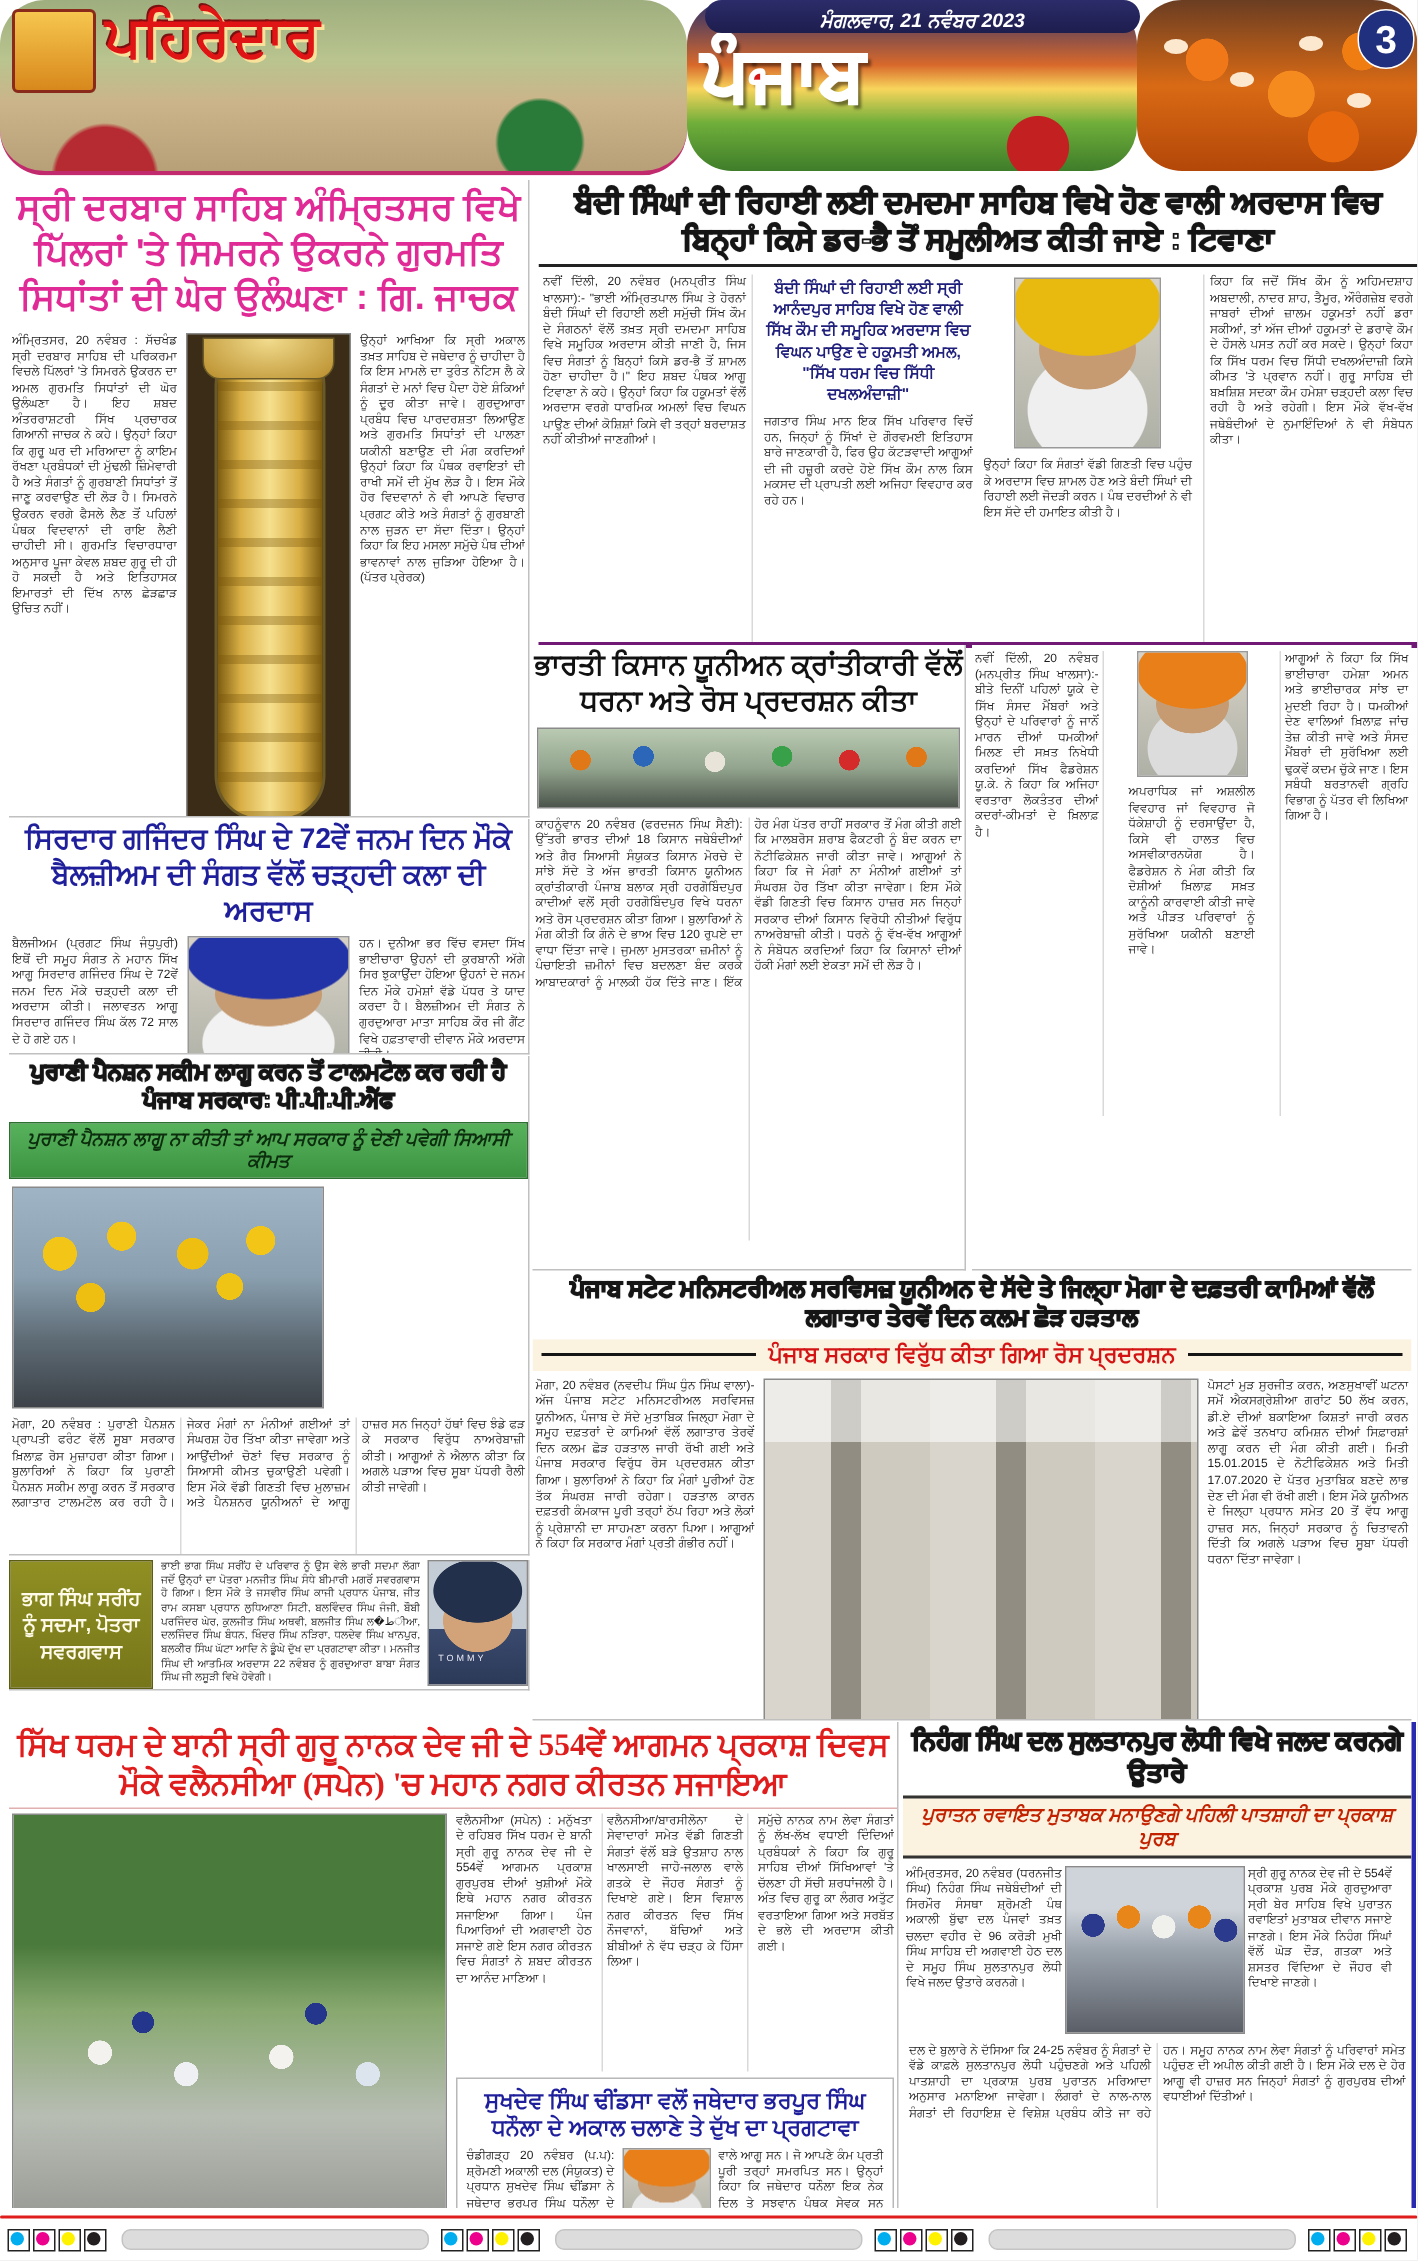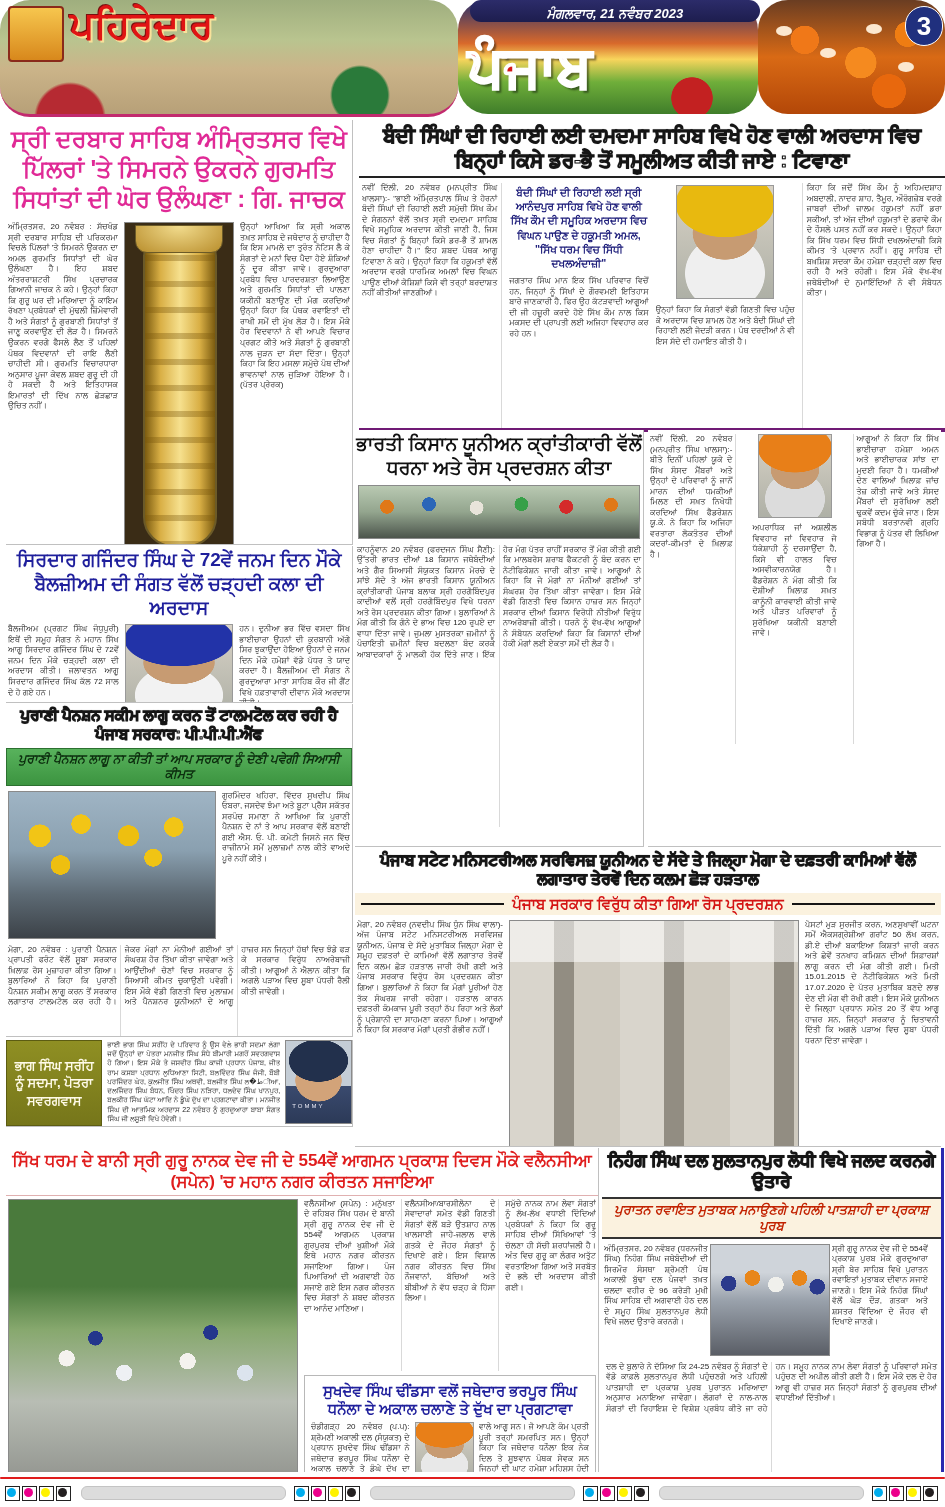--- a/index.html
+++ b/index.html
@@ -97,21 +97,21 @@
 </head>
 <body>
 
 <div id="sheet">
 
   <div class="abs mast-left" style="left:0;top:0;width:458px;height:114px;border-bottom:3px solid #c22a6e;">
     <div class="abs" style="left:8px;top:6px;width:52px;height:52px;background:linear-gradient(180deg,#f6c64e,#d8881c);border:2px solid #8a2a1a;border-radius:4px;"></div>
     <div class="abs" style="left:70px;top:4px;font-size:38px;font-weight:bold;color:#e01414;text-shadow:2px 2px 0 #f8e19a,-1px -1px 0 #7a1010;">ਪਹਿਰੇਦਾਰ</div>
   </div>
   <div class="abs mast-mid" style="left:458px;top:0;width:300px;height:114px;">
-    <div class="abs" style="left:10px;top:34px;font-size:56px;font-weight:bold;color:#d41616;-webkit-text-stroke:2px #ffffff;text-shadow:3px 3px 2px rgba(0,0,0,.45);">ਪੰਜਾਬ</div>
+    <div class="abs" style="left:10px;top:22px;font-size:49px;font-weight:bold;color:#d41616;-webkit-text-stroke:2px #ffffff;text-shadow:3px 3px 2px rgba(0,0,0,.45);">ਪੰਜਾਬ</div>
   </div>
   <div class="abs mast-right" style="left:758px;top:0;width:187px;height:114px;">
     <span class="kids-dot" style="left:18px;top:26px;"></span>
     <span class="kids-dot" style="left:62px;top:48px;"></span>
     <span class="kids-dot" style="left:108px;top:24px;"></span>
     <span class="kids-dot" style="left:140px;top:62px;"></span>
   </div>
   <div class="abs datebar" style="left:470px;top:0;width:290px;height:22px;display:flex;align-items:flex-end;justify-content:center;font-size:13px;">
     <span>ਮੰਗਲਵਾਰ, 21 ਨਵੰਬਰ 2023</span>
   </div>
@@ -152,21 +152,20 @@
       <div class="portrait p-face" style="--turban:#2233a8;--beard:#f2f2f2;width:108px;height:90px;"></div>
       <div class="btext" style="width:112px;height:92px;overflow:hidden;">ਹਨ। ਦੁਨੀਆ ਭਰ ਵਿੱਚ ਵਸਦਾ ਸਿੱਖ ਭਾਈਚਾਰਾ ਉਹਨਾਂ ਦੀ ਕੁਰਬਾਨੀ ਅੱਗੇ ਸਿਰ ਝੁਕਾਉਂਦਾ ਹੋਇਆ ਉਹਨਾਂ ਦੇ ਜਨਮ ਦਿਨ ਮੌਕੇ ਹਮੇਸ਼ਾਂ ਵੱਡੇ ਪੱਧਰ ਤੇ ਯਾਦ ਕਰਦਾ ਹੈ। ਬੈਲਜ਼ੀਅਮ ਦੀ ਸੰਗਤ ਨੇ ਗੁਰਦੁਆਰਾ ਮਾਤਾ ਸਾਹਿਬ ਕੌਰ ਜੀ ਗੈਂਟ ਵਿਖੇ ਹਫ਼ਤਾਵਾਰੀ ਦੀਵਾਨ ਮੌਕੇ ਅਰਦਾਸ ਕੀਤੀ।</div>
     </div>
   </div>
 
   <div class="art" style="left:6px;top:704px;width:346px;height:332px;border-bottom:1px solid #c0c0c0;border-right:1px solid #c0c0c0;">
     <div class="hl hl-outline" style="font-size:15px;padding:2px 0;">ਪੁਰਾਣੀ ਪੈਨਸ਼ਨ ਸਕੀਮ ਲਾਗੂ ਕਰਨ ਤੋਂ ਟਾਲਮਟੋਲ ਕਰ ਰਹੀ ਹੈ ਪੰਜਾਬ ਸਰਕਾਰ: ਪੀ.ਪੀ.ਪੀ.ਐੱਫ</div>
     <div class="subgreen" style="font-size:12.5px;padding:3px 2px;margin:2px 0;">ਪੁਰਾਣੀ ਪੈਨਸ਼ਨ ਲਾਗੂ ਨਾ ਕੀਤੀ ਤਾਂ ਆਪ ਸਰਕਾਰ ਨੂੰ ਦੇਣੀ ਪਵੇਗੀ ਸਿਆਸੀ ਕੀਮਤ</div>
     <div style="display:flex;gap:6px;padding:3px 2px;">
       <div class="photo ph-crowd-yellow" style="width:206px;height:146px;"></div>
-      <div class="btext" style="width:128px;height:146px;overflow:hidden;">ਗੁਰਮਿੰਦਰ ਖਹਿਰਾ, ਵਿੱਦਰ ਸੁਖਦੀਪ ਸਿੰਘ ਓਬਰਾ, ਜਸਦੇਵ ਝੰਮਾ ਅਤੇ ਬੂਟਾ ਪ੍ਰੈਸ ਸਕੱਤਰ ਸਰਪੰਚ ਸਮਾਣਾ ਨੇ ਆਖਿਆ ਕਿ ਪੁਰਾਣੀ ਪੈਨਸ਼ਨ ਦੇ ਨਾਂ ਤੇ ਆਪ ਸਰਕਾਰ ਵੱਲੋਂ ਬਣਾਈ ਗਈ ਐਸ. ਓ. ਪੀ. ਕਮੇਟੀ ਜਿਸਨੇ ਜਨ ਵਿੱਚ ਰਾਜ਼ੀਨਾਮੇ ਸਮੇਂ ਮੁਲਾਜ਼ਮਾਂ ਨਾਲ ਕੀਤੇ ਵਾਅਦੇ ਪੂਰੇ ਨਹੀਂ ਕੀਤੇ।</div>
     </div>
     <div class="btext cols3" style="padding:3px 2px;height:126px;overflow:hidden;">ਮੋਗਾ, 20 ਨਵੰਬਰ : ਪੁਰਾਣੀ ਪੈਨਸ਼ਨ ਪ੍ਰਾਪਤੀ ਫਰੰਟ ਵੱਲੋਂ ਸੂਬਾ ਸਰਕਾਰ ਖ਼ਿਲਾਫ਼ ਰੋਸ ਮੁਜ਼ਾਹਰਾ ਕੀਤਾ ਗਿਆ। ਬੁਲਾਰਿਆਂ ਨੇ ਕਿਹਾ ਕਿ ਪੁਰਾਣੀ ਪੈਨਸ਼ਨ ਸਕੀਮ ਲਾਗੂ ਕਰਨ ਤੋਂ ਸਰਕਾਰ ਲਗਾਤਾਰ ਟਾਲਮਟੋਲ ਕਰ ਰਹੀ ਹੈ। ਜੇਕਰ ਮੰਗਾਂ ਨਾ ਮੰਨੀਆਂ ਗਈਆਂ ਤਾਂ ਸੰਘਰਸ਼ ਹੋਰ ਤਿੱਖਾ ਕੀਤਾ ਜਾਵੇਗਾ ਅਤੇ ਆਉਂਦੀਆਂ ਚੋਣਾਂ ਵਿਚ ਸਰਕਾਰ ਨੂੰ ਸਿਆਸੀ ਕੀਮਤ ਚੁਕਾਉਣੀ ਪਵੇਗੀ। ਇਸ ਮੌਕੇ ਵੱਡੀ ਗਿਣਤੀ ਵਿਚ ਮੁਲਾਜ਼ਮ ਅਤੇ ਪੈਨਸ਼ਨਰ ਯੂਨੀਅਨਾਂ ਦੇ ਆਗੂ ਹਾਜ਼ਰ ਸਨ ਜਿਨ੍ਹਾਂ ਹੱਥਾਂ ਵਿਚ ਝੰਡੇ ਫੜ ਕੇ ਸਰਕਾਰ ਵਿਰੁੱਧ ਨਾਅਰੇਬਾਜ਼ੀ ਕੀਤੀ। ਆਗੂਆਂ ਨੇ ਐਲਾਨ ਕੀਤਾ ਕਿ ਅਗਲੇ ਪੜਾਅ ਵਿਚ ਸੂਬਾ ਪੱਧਰੀ ਰੈਲੀ ਕੀਤੀ ਜਾਵੇਗੀ।</div>
   </div>
 
   <div class="art" style="left:6px;top:1040px;width:346px;height:86px;border-bottom:1px solid #c0c0c0;border-right:1px solid #c0c0c0;">
     <div style="display:flex;gap:5px;height:100%;">
       <div class="ybox" style="width:92px;font-size:13px;line-height:1.35;display:flex;align-items:center;justify-content:center;padding:2px;">ਭਾਗ ਸਿੰਘ ਸਰੀਂਹ ਨੂੰ ਸਦਮਾ, ਪੋਤਰਾ ਸਵਰਗਵਾਸ</div>
       <div class="btext" style="width:176px;height:84px;overflow:hidden;font-size:7px;">ਭਾਈ ਭਾਗ ਸਿੰਘ ਸਰੀਂਹ ਦੇ ਪਰਿਵਾਰ ਨੂੰ ਉਸ ਵੇਲੇ ਭਾਰੀ ਸਦਮਾ ਲੱਗਾ ਜਦੋਂ ਉਨ੍ਹਾਂ ਦਾ ਪੋਤਰਾ ਮਨਜੀਤ ਸਿੰਘ ਸੰਧੇ ਬੀਮਾਰੀ ਮਗਰੋਂ ਸਵਰਗਵਾਸ ਹੋ ਗਿਆ। ਇਸ ਮੌਕੇ ਤੇ ਜਸਵੀਰ ਸਿੰਘ ਕਾਜੀ ਪ੍ਰਧਾਨ ਪੰਜਾਬ, ਜੀਤ ਰਾਮ ਕਸਬਾ ਪ੍ਰਧਾਨ ਲੁਧਿਆਣਾ ਸਿਟੀ, ਬਲਵਿੰਦਰ ਸਿੰਘ ਜੰਜੀ, ਬੌਬੀ ਪਰਜਿੰਦਰ ਘੇਰ, ਕੁਲਜੀਤ ਸਿੰਘ ਅਥਵੀ, ਬਲਜੀਤ ਸਿੰਘ ਲ�طੀਆ, ਦਲਜਿੰਦਰ ਸਿੰਘ ਬੰਧਨ, ਖਿੰਦਰ ਸਿੰਘ ਨੜਿਰਾ, ਧਲਦੇਵ ਸਿੰਘ ਖਾਨਪੁਰ, ਬਲਕੀਰ ਸਿੰਘ ਘੱਟਾ ਆਦਿ ਨੇ ਡੂੰਘੇ ਦੁੱਖ ਦਾ ਪ੍ਰਗਟਾਵਾ ਕੀਤਾ। ਮਨਜੀਤ ਸਿੰਘ ਦੀ ਆਤਮਿਕ ਅਰਦਾਸ 22 ਨਵੰਬਰ ਨੂੰ ਗੁਰਦੁਆਰਾ ਬਾਬਾ ਸੰਗਤ ਸਿੰਘ ਜੀ ਲਸੂੜੀ ਵਿਖੇ ਹੋਵੇਗੀ।</div>
       <div class="photo ph-baby" style="width:66px;height:82px;">
         <span class="abs" style="left:6px;bottom:14px;font-size:6px;color:#e8e8f4;letter-spacing:2px;">TOMMY</span>
@@ -199,21 +198,21 @@
       <div class="rule" style="flex:1;height:2px;"></div>
     </div>
     <div style="display:flex;gap:6px;padding:3px 2px;">
       <div class="btext" style="width:146px;height:232px;overflow:hidden;">ਮੋਗਾ, 20 ਨਵੰਬਰ (ਨਵਦੀਪ ਸਿੰਘ ਧੁੰਨ ਸਿੰਘ ਵਾਲਾ)- ਅੱਜ ਪੰਜਾਬ ਸਟੇਟ ਮਨਿਸਟਰੀਅਲ ਸਰਵਿਸਜ਼ ਯੂਨੀਅਨ, ਪੰਜਾਬ ਦੇ ਸੱਦੇ ਮੁਤਾਬਿਕ ਜਿਲ੍ਹਾ ਮੋਗਾ ਦੇ ਸਮੂਹ ਦਫ਼ਤਰਾਂ ਦੇ ਕਾਮਿਆਂ ਵੱਲੋਂ ਲਗਾਤਾਰ ਤੇਰਵੇਂ ਦਿਨ ਕਲਮ ਛੋੜ ਹੜਤਾਲ ਜਾਰੀ ਰੱਖੀ ਗਈ ਅਤੇ ਪੰਜਾਬ ਸਰਕਾਰ ਵਿਰੁੱਧ ਰੋਸ ਪ੍ਰਦਰਸ਼ਨ ਕੀਤਾ ਗਿਆ। ਬੁਲਾਰਿਆਂ ਨੇ ਕਿਹਾ ਕਿ ਮੰਗਾਂ ਪੂਰੀਆਂ ਹੋਣ ਤੱਕ ਸੰਘਰਸ਼ ਜਾਰੀ ਰਹੇਗਾ। ਹੜਤਾਲ ਕਾਰਨ ਦਫ਼ਤਰੀ ਕੰਮਕਾਜ ਪੂਰੀ ਤਰ੍ਹਾਂ ਠੱਪ ਰਿਹਾ ਅਤੇ ਲੋਕਾਂ ਨੂੰ ਪ੍ਰੇਸ਼ਾਨੀ ਦਾ ਸਾਹਮਣਾ ਕਰਨਾ ਪਿਆ। ਆਗੂਆਂ ਨੇ ਕਿਹਾ ਕਿ ਸਰਕਾਰ ਮੰਗਾਂ ਪ੍ਰਤੀ ਗੰਭੀਰ ਨਹੀਂ।</div>
       <div class="photo ph-office" style="width:288px;height:230px;"></div>
       <div class="btext" style="width:134px;height:232px;overflow:hidden;">ਪੋਸਟਾਂ ਮੁੜ ਸੁਰਜੀਤ ਕਰਨ, ਅਣਸੁਖਾਵੀਂ ਘਟਨਾ ਸਮੇਂ ਐਕਸਗ੍ਰੇਸ਼ੀਆ ਗਰਾਂਟ 50 ਲੱਖ ਕਰਨ, ਡੀ.ਏ ਦੀਆਂ ਬਕਾਇਆ ਕਿਸ਼ਤਾਂ ਜਾਰੀ ਕਰਨ ਅਤੇ ਛੇਵੇਂ ਤਨਖਾਹ ਕਮਿਸ਼ਨ ਦੀਆਂ ਸਿਫ਼ਾਰਸ਼ਾਂ ਲਾਗੂ ਕਰਨ ਦੀ ਮੰਗ ਕੀਤੀ ਗਈ। ਮਿਤੀ 15.01.2015 ਦੇ ਨੋਟੀਫਿਕੇਸ਼ਨ ਅਤੇ ਮਿਤੀ 17.07.2020 ਦੇ ਪੱਤਰ ਮੁਤਾਬਿਕ ਬਣਦੇ ਲਾਭ ਦੇਣ ਦੀ ਮੰਗ ਵੀ ਰੱਖੀ ਗਈ। ਇਸ ਮੌਕੇ ਯੂਨੀਅਨ ਦੇ ਜਿਲ੍ਹਾ ਪ੍ਰਧਾਨ ਸਮੇਤ 20 ਤੋਂ ਵੱਧ ਆਗੂ ਹਾਜ਼ਰ ਸਨ, ਜਿਨ੍ਹਾਂ ਸਰਕਾਰ ਨੂੰ ਚਿਤਾਵਨੀ ਦਿੱਤੀ ਕਿ ਅਗਲੇ ਪੜਾਅ ਵਿਚ ਸੂਬਾ ਪੱਧਰੀ ਧਰਨਾ ਦਿੱਤਾ ਜਾਵੇਗਾ।</div>
     </div>
   </div>
 
   <div class="art" style="left:6px;top:1148px;width:592px;height:324px;border-right:1px solid #c0c0c0;">
-    <div class="hl hl-red" style="font-size:17px;padding:2px 0;border-bottom:1px solid #e0b0b0;">ਸਿੱਖ ਧਰਮ ਦੇ ਬਾਨੀ ਸ੍ਰੀ ਗੁਰੂ ਨਾਨਕ ਦੇਵ ਜੀ ਦੇ 554ਵੇਂ ਆਗਮਨ ਪ੍ਰਕਾਸ਼ ਦਿਵਸ ਮੌਕੇ ਵਲੈਨਸੀਆ (ਸਪੇਨ) 'ਚ ਮਹਾਨ ਨਗਰ ਕੀਰਤਨ ਸਜਾਇਆ</div>
+    <div class="hl hl-red" style="font-size:21px;padding:2px 0;border-bottom:1px solid #e0b0b0;font-family:Liberation Serif, serif;">ਸਿੱਖ ਧਰਮ ਦੇ ਬਾਨੀ ਸ੍ਰੀ ਗੁਰੂ ਨਾਨਕ ਦੇਵ ਜੀ ਦੇ 554ਵੇਂ ਆਗਮਨ ਪ੍ਰਕਾਸ਼ ਦਿਵਸ ਮੌਕੇ ਵਲੈਨਸੀਆ (ਸਪੇਨ) 'ਚ ਮਹਾਨ ਨਗਰ ਕੀਰਤਨ ਸਜਾਇਆ</div>
     <div style="display:flex;gap:6px;padding:3px 2px;">
       <div class="photo ph-nagar" style="width:288px;height:288px;"></div>
       <div style="width:292px;">
         <div style="display:flex;gap:6px;">
           <div class="btext" style="width:92px;height:172px;overflow:hidden;">ਵਲੈਨਸੀਆ (ਸਪੇਨ) : ਮਨੁੱਖਤਾ ਦੇ ਰਹਿਬਰ ਸਿੱਖ ਧਰਮ ਦੇ ਬਾਨੀ ਸ੍ਰੀ ਗੁਰੂ ਨਾਨਕ ਦੇਵ ਜੀ ਦੇ 554ਵੇਂ ਆਗਮਨ ਪ੍ਰਕਾਸ਼ ਗੁਰਪੁਰਬ ਦੀਆਂ ਖੁਸ਼ੀਆਂ ਮੌਕੇ ਇਥੇ ਮਹਾਨ ਨਗਰ ਕੀਰਤਨ ਸਜਾਇਆ ਗਿਆ। ਪੰਜ ਪਿਆਰਿਆਂ ਦੀ ਅਗਵਾਈ ਹੇਠ ਸਜਾਏ ਗਏ ਇਸ ਨਗਰ ਕੀਰਤਨ ਵਿਚ ਸੰਗਤਾਂ ਨੇ ਸ਼ਬਦ ਕੀਰਤਨ ਦਾ ਆਨੰਦ ਮਾਣਿਆ।</div>
           <div class="btext" style="width:92px;height:172px;overflow:hidden;border-left:1px solid #d9d9d9;border-right:1px solid #d9d9d9;padding:0 3px;">ਵਲੈਨਸੀਆ/ਬਾਰਸੀਲੋਨਾ ਦੇ ਸੇਵਾਦਾਰਾਂ ਸਮੇਤ ਵੱਡੀ ਗਿਣਤੀ ਸੰਗਤਾਂ ਵੱਲੋਂ ਬੜੇ ਉਤਸ਼ਾਹ ਨਾਲ ਖਾਲਸਾਈ ਜਾਹੋ-ਜਲਾਲ ਵਾਲੇ ਗਤਕੇ ਦੇ ਜੌਹਰ ਸੰਗਤਾਂ ਨੂੰ ਦਿਖਾਏ ਗਏ। ਇਸ ਵਿਸ਼ਾਲ ਨਗਰ ਕੀਰਤਨ ਵਿਚ ਸਿੱਖ ਨੌਜਵਾਨਾਂ, ਬੱਚਿਆਂ ਅਤੇ ਬੀਬੀਆਂ ਨੇ ਵੱਧ ਚੜ੍ਹ ਕੇ ਹਿੱਸਾ ਲਿਆ।</div>
           <div class="btext" style="width:92px;height:172px;overflow:hidden;">ਸਮੁੱਚੇ ਨਾਨਕ ਨਾਮ ਲੇਵਾ ਸੰਗਤਾਂ ਨੂੰ ਲੱਖ-ਲੱਖ ਵਧਾਈ ਦਿੰਦਿਆਂ ਪ੍ਰਬੰਧਕਾਂ ਨੇ ਕਿਹਾ ਕਿ ਗੁਰੂ ਸਾਹਿਬ ਦੀਆਂ ਸਿੱਖਿਆਵਾਂ 'ਤੇ ਚੱਲਣਾ ਹੀ ਸੱਚੀ ਸ਼ਰਧਾਂਜਲੀ ਹੈ। ਅੰਤ ਵਿਚ ਗੁਰੂ ਕਾ ਲੰਗਰ ਅਤੁੱਟ ਵਰਤਾਇਆ ਗਿਆ ਅਤੇ ਸਰਬੱਤ ਦੇ ਭਲੇ ਦੀ ਅਰਦਾਸ ਕੀਤੀ ਗਈ।</div>
         </div>
 
         <div style="border:1px solid #b8b8b8;margin-top:4px;padding:6px;">

